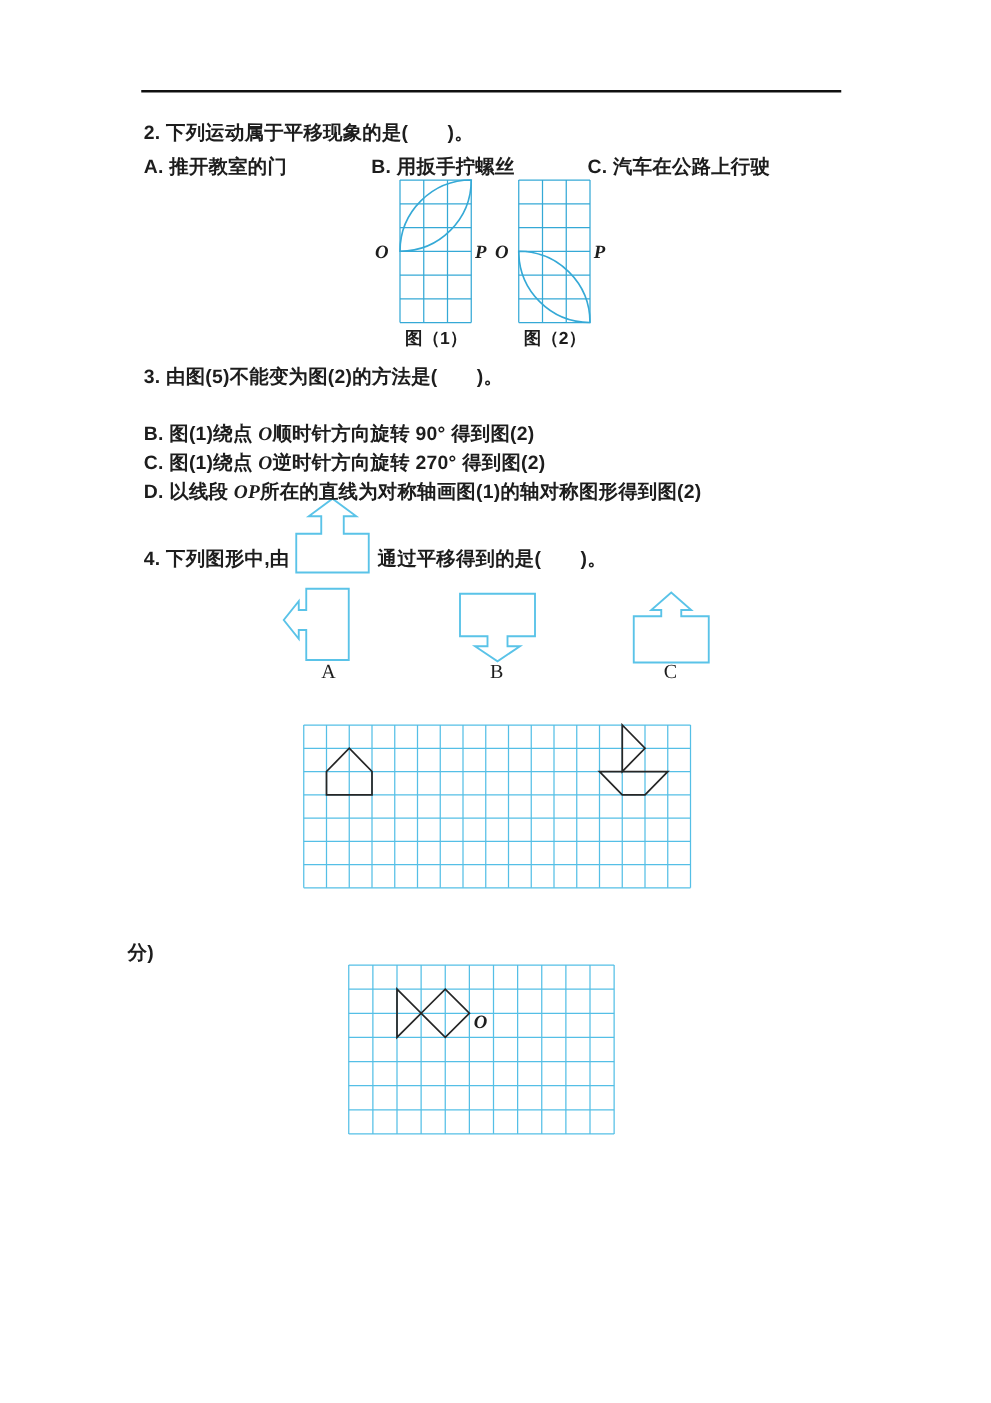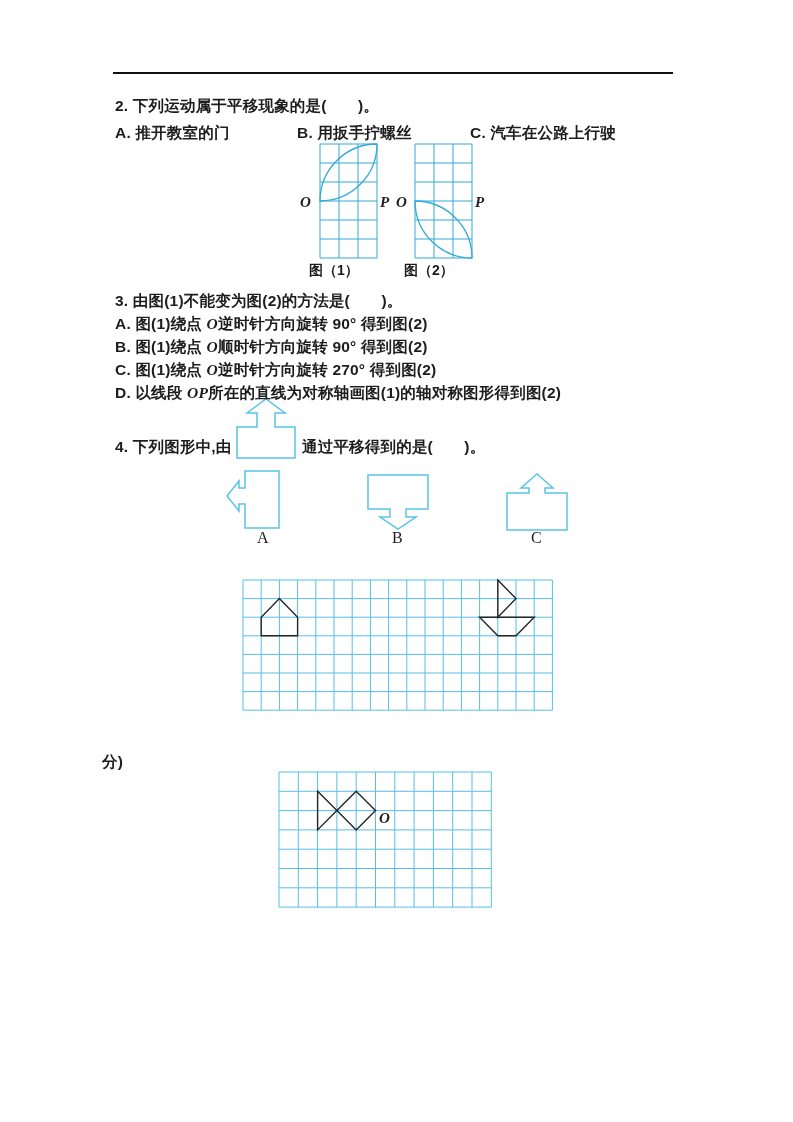--- a/index.html
+++ b/index.html
@@ -3,21 +3,21 @@
 <meta charset="utf-8">
 <style>
   html,body{margin:0;padding:0;background:#ffffff;}
   .page{position:relative;width:758px;height:1122px;background:#ffffff;overflow:hidden;
         font-family:"Liberation Sans",sans-serif;color:#1d1d1d;}
   .rule{position:absolute;left:113px;top:72px;width:560px;height:2px;background:#101010;}
   .t{position:absolute;font-size:15.5px;font-weight:600;white-space:nowrap;letter-spacing:0.2px;}
   .it{font-family:"Liberation Serif",serif;font-style:italic;font-weight:600;}
   .pt{position:absolute;font-family:"Liberation Serif",serif;font-style:italic;
       font-weight:700;font-size:15px;white-space:nowrap;}
-  .figlabel{position:absolute;width:80px;font-size:14px;font-weight:700;white-space:nowrap;}
+  .figlabel{position:absolute;width:80px;text-align:center;font-size:14px;font-weight:700;white-space:nowrap;}
   .optlabel{position:absolute;font-family:"Liberation Serif",serif;font-size:16px;white-space:nowrap;}
   #fig-layer{position:absolute;left:0;top:0;}
 </style>
 </head>
 <body>
 
 <div class="page">
 
   <svg id="fig-layer" width="793" height="1122">
       <g>
@@ -124,22 +124,21 @@
   <div class="t" style="left:297px;top:123px">B. 用扳手拧螺丝</div>
   <div class="t" style="left:470px;top:123px">C. 汽车在公路上行驶</div>
 
   <div class="pt" style="left:300px;top:194px">O</div>
   <div class="pt" style="left:380px;top:194px">P</div>
   <div class="pt" style="left:396px;top:194px">O</div>
   <div class="pt" style="left:475px;top:194px">P</div>
   <div class="figlabel" style="left:309px;top:262px">图（1）</div>
   <div class="figlabel" style="left:404px;top:262px">图（2）</div>
 
-  <div class="t" style="left:115px;top:291px">3. 由图(1)不能变为图(2)的方法是(　　)。</div>
-  <div class="t" style="left:115px;top:314px"><span>A. 图(1)绕点 </span><span class="it">O</span><span>逆时针方向旋转 90° 得到图(2)</span></div>
+  <div class="t" style="left:115px;top:291px">3. 由图(5)不能变为图(2)的方法是(　　)。</div>
   <div class="t" style="left:115px;top:337px"><span>B. 图(1)绕点 </span><span class="it">O</span><span>顺时针方向旋转 90° 得到图(2)</span></div>
   <div class="t" style="left:115px;top:360px"><span>C. 图(1)绕点 </span><span class="it">O</span><span>逆时针方向旋转 270° 得到图(2)</span></div>
   <div class="t" style="left:115px;top:383px"><span>D. 以线段 </span><span class="it">OP</span><span>所在的直线为对称轴画图(1)的轴对称图形得到图(2)</span></div>
 
   <div class="t" style="left:115px;top:437px">4. 下列图形中,由</div>
   <div class="t" style="left:302px;top:437px">通过平移得到的是(　　)。</div>
   <div class="optlabel" style="left:257px;top:529px">A</div>
   <div class="optlabel" style="left:392px;top:529px">B</div>
   <div class="optlabel" style="left:531px;top:529px">C</div>
 

